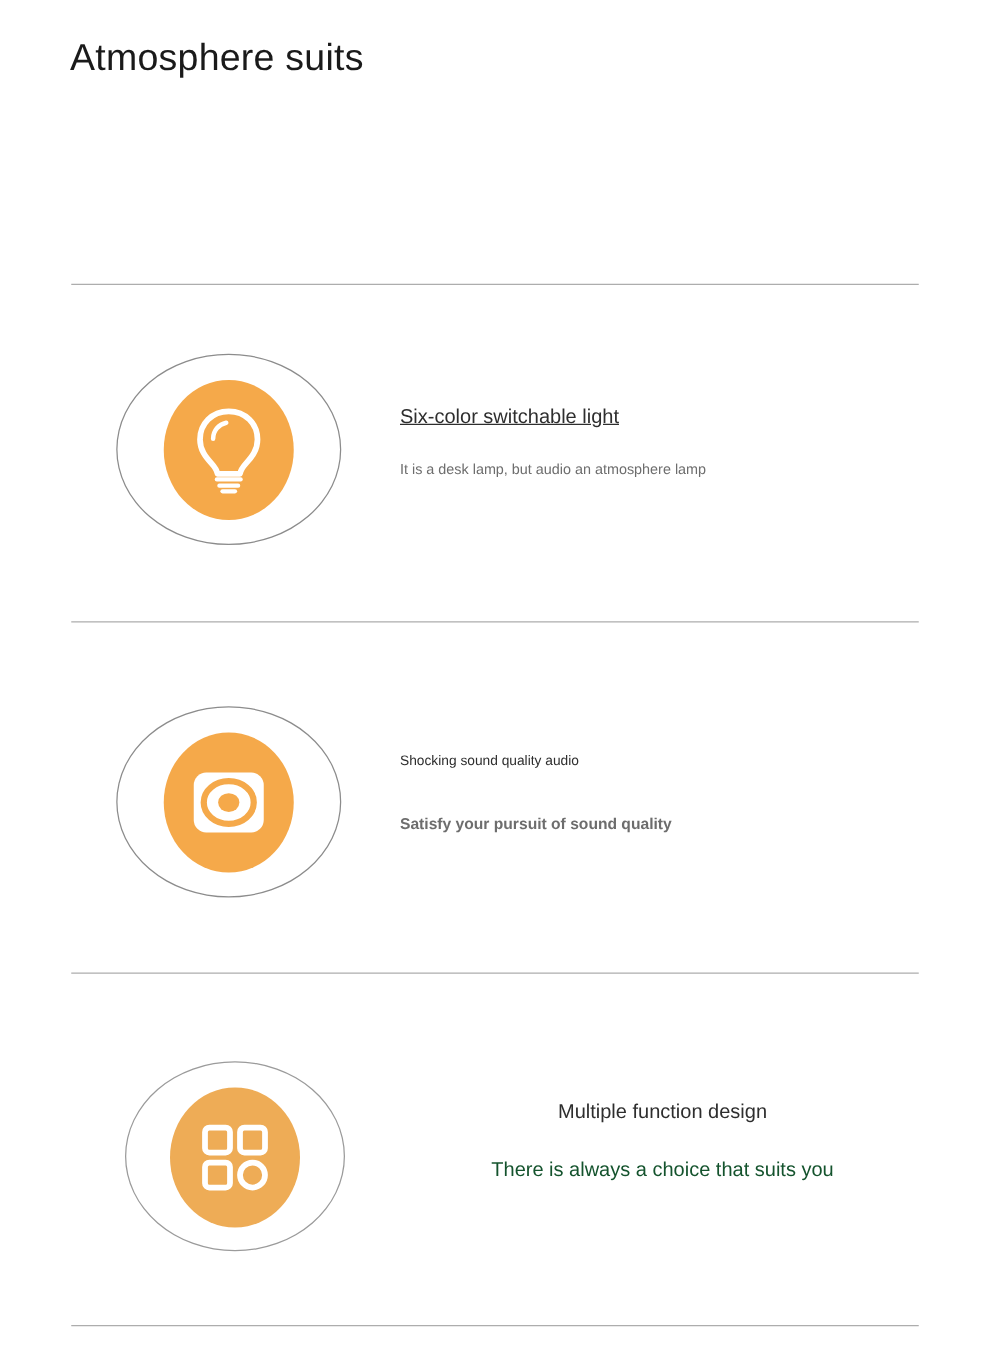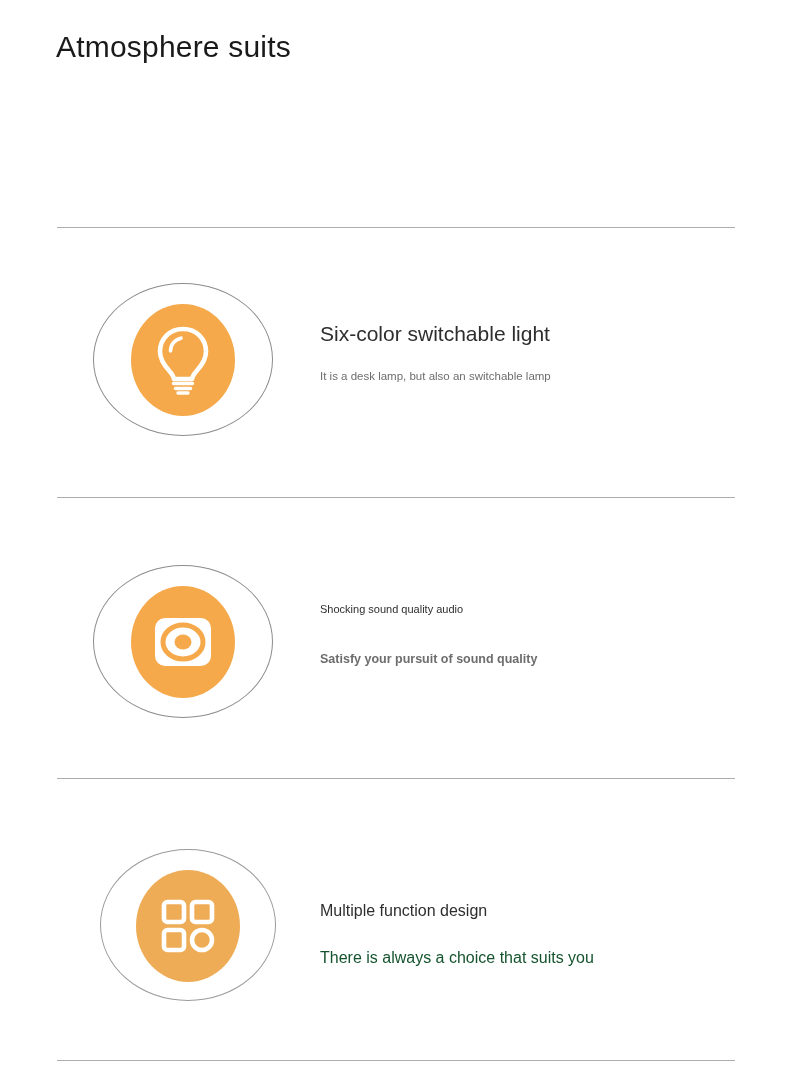--- a/index.html
+++ b/index.html
@@ -111,36 +111,36 @@
   .icon-disc svg { display: block; }
 
   
   .feature-text {
     position: absolute;
     left: 320px;
     width: 420px;
   }
   .feature.f1 .feature-text { top: 59px; }
   .feature.f2 .feature-text { top: 53px; }
-  .feature.f3 .feature-text { top: 68px; }
+  .feature.f3 .feature-text { top: 47px; text-align: center; }
 
   .feature-title {
     margin: 0;
     font-weight: 400;
     color: #2e2e2e;
     white-space: nowrap;
   }
   .feature-desc {
     margin: 0;
     font-weight: 400;
     color: #6d6d6d;
     white-space: nowrap;
   }
 
-  .feature.f1 .feature-title { font-size: 21px; line-height: 22px; }
+  .feature.f1 .feature-title { font-size: 16px; line-height: 22px; text-decoration: underline; }
   .feature.f1 .feature-desc  { font-size: 11.5px; line-height: 18px; margin-top: 22px; }
 
   .feature.f2 .feature-title { font-size: 11px; line-height: 20px; }
   .feature.f2 .feature-desc  { font-size: 12.5px; line-height: 20px; margin-top: 30px; font-weight: bold; }
 
   .feature.f3 .feature-title { font-size: 16px;   line-height: 22px; }
   .feature.f3 .feature-desc  { font-size: 16px;   line-height: 22px; margin-top: 25px; color: #14532d; }
 </style>
 </head>
 <body>
@@ -162,21 +162,21 @@
       <svg width="62" height="74" viewBox="0 0 62 74" aria-hidden="true">
         <path d="M31 6 C17.5 6 8 16 8 28.5 C8 37 12.5 42.5 17 47.5 C20 50.8 21.5 53.2 22 56 L40 56 C40.5 53.2 42 50.8 45 47.5 C49.5 42.5 54 37 54 28.5 C54 16 44.5 6 31 6 Z" fill="none" stroke="#ffffff" stroke-width="4.6" stroke-linejoin="round"></path>
         <path d="M18.5 28 C18.5 21.5 23 16.5 29 15.2" fill="none" stroke="#ffffff" stroke-width="3.6" stroke-linecap="round"></path>
         <line x1="21.5" y1="60.5" x2="40.5" y2="60.5" stroke="#ffffff" stroke-width="3.4" stroke-linecap="round"></line>
         <line x1="23.5" y1="65.5" x2="38.5" y2="65.5" stroke="#ffffff" stroke-width="3.4" stroke-linecap="round"></line>
         <line x1="26.0" y1="70.0" x2="36.0" y2="70.0" stroke="#ffffff" stroke-width="3.4" stroke-linecap="round"></line>
       </svg>
     </div>
     <div class="feature-text">
       <p class="feature-title">Six-color switchable light</p>
-      <p class="feature-desc">It is a desk lamp, but also an switchable lamp</p>
+      <p class="feature-desc">It is a desk lamp, but audio an atmosphere lamp</p>
     </div>
   </div>
 
   <div class="feature f2">
     <div class="icon-ring"></div>
     <div class="icon-disc">
       <svg width="66" height="62" viewBox="0 0 66 62" aria-hidden="true">
         <rect x="5" y="7" width="56" height="48" rx="10" ry="10" fill="#ffffff"></rect>
         <ellipse cx="33" cy="31" rx="20" ry="17" fill="none" stroke="#f5a94a" stroke-width="5"></ellipse>
         <ellipse cx="33" cy="31" rx="8.5" ry="7.5" fill="#f5a94a"></ellipse>

